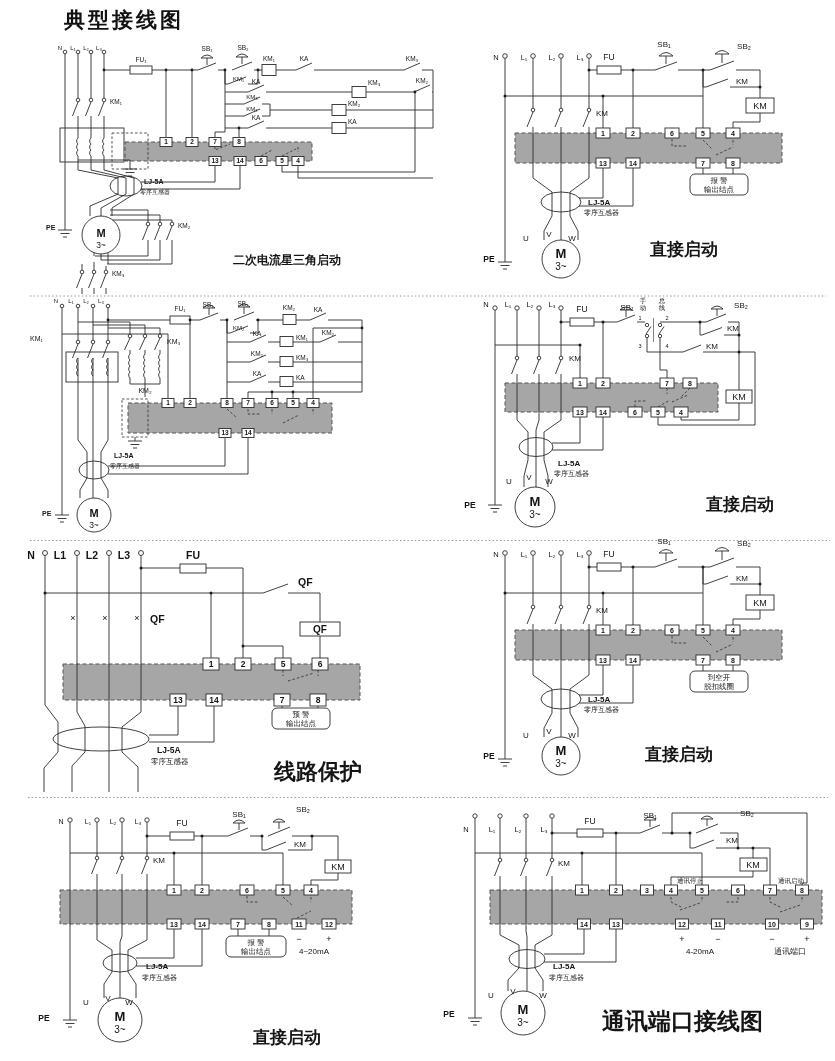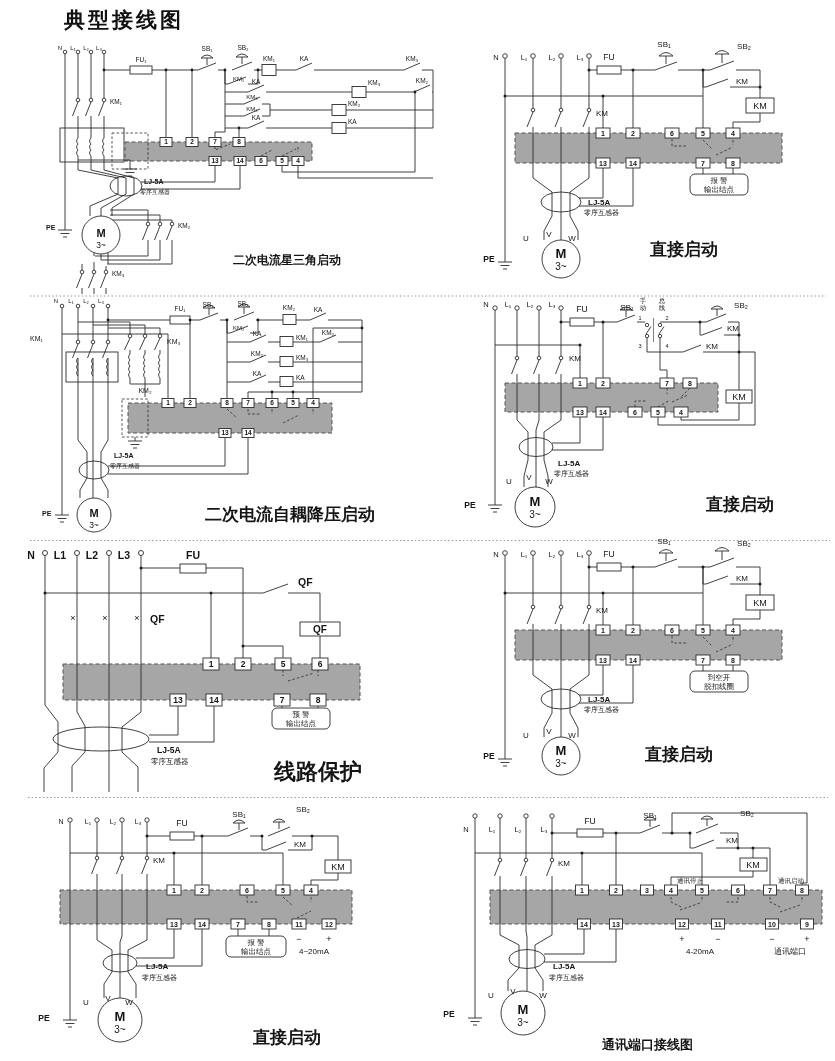--- a/index.html
+++ b/index.html
@@ -699,20 +699,19 @@
         <text x="523" y="1014" font-size="13" text-anchor="middle" font-weight="700">M</text>
         <text x="523" y="1026" font-size="10" text-anchor="middle" font-weight="400">3~</text>
         <text x="449" y="1017" font-size="8.5" text-anchor="middle" font-weight="700">PE</text>
       </g>
     </svg>
 
 <div class="title">典型接线图</div>
 
 <div class="cap" style="left:233px;top:252px;font-size:12px">二次电流星三角启动</div>
 <div class="cap" style="left:650px;top:238px;font-size:17px">直接启动</div>
-<div class="cap" style="left:205px;top:503px;font-size:17px">二次电流自耦降压启动</div>
 <div class="cap" style="left:706px;top:493px;font-size:17px">直接启动</div>
 <div class="cap" style="left:274px;top:757px;font-size:22px">线路保护</div>
 <div class="cap" style="left:645px;top:743px;font-size:17px">直接启动</div>
 <div class="cap" style="left:253px;top:1026px;font-size:17px">直接启动</div>
-<div class="cap" style="left:602px;top:1036px;font-size:13px">通讯端口接线图</div>
+<div class="cap" style="left:602px;top:1006px;font-size:23px">通讯端口接线图</div>
 
 </div>
 
 </body></html>

